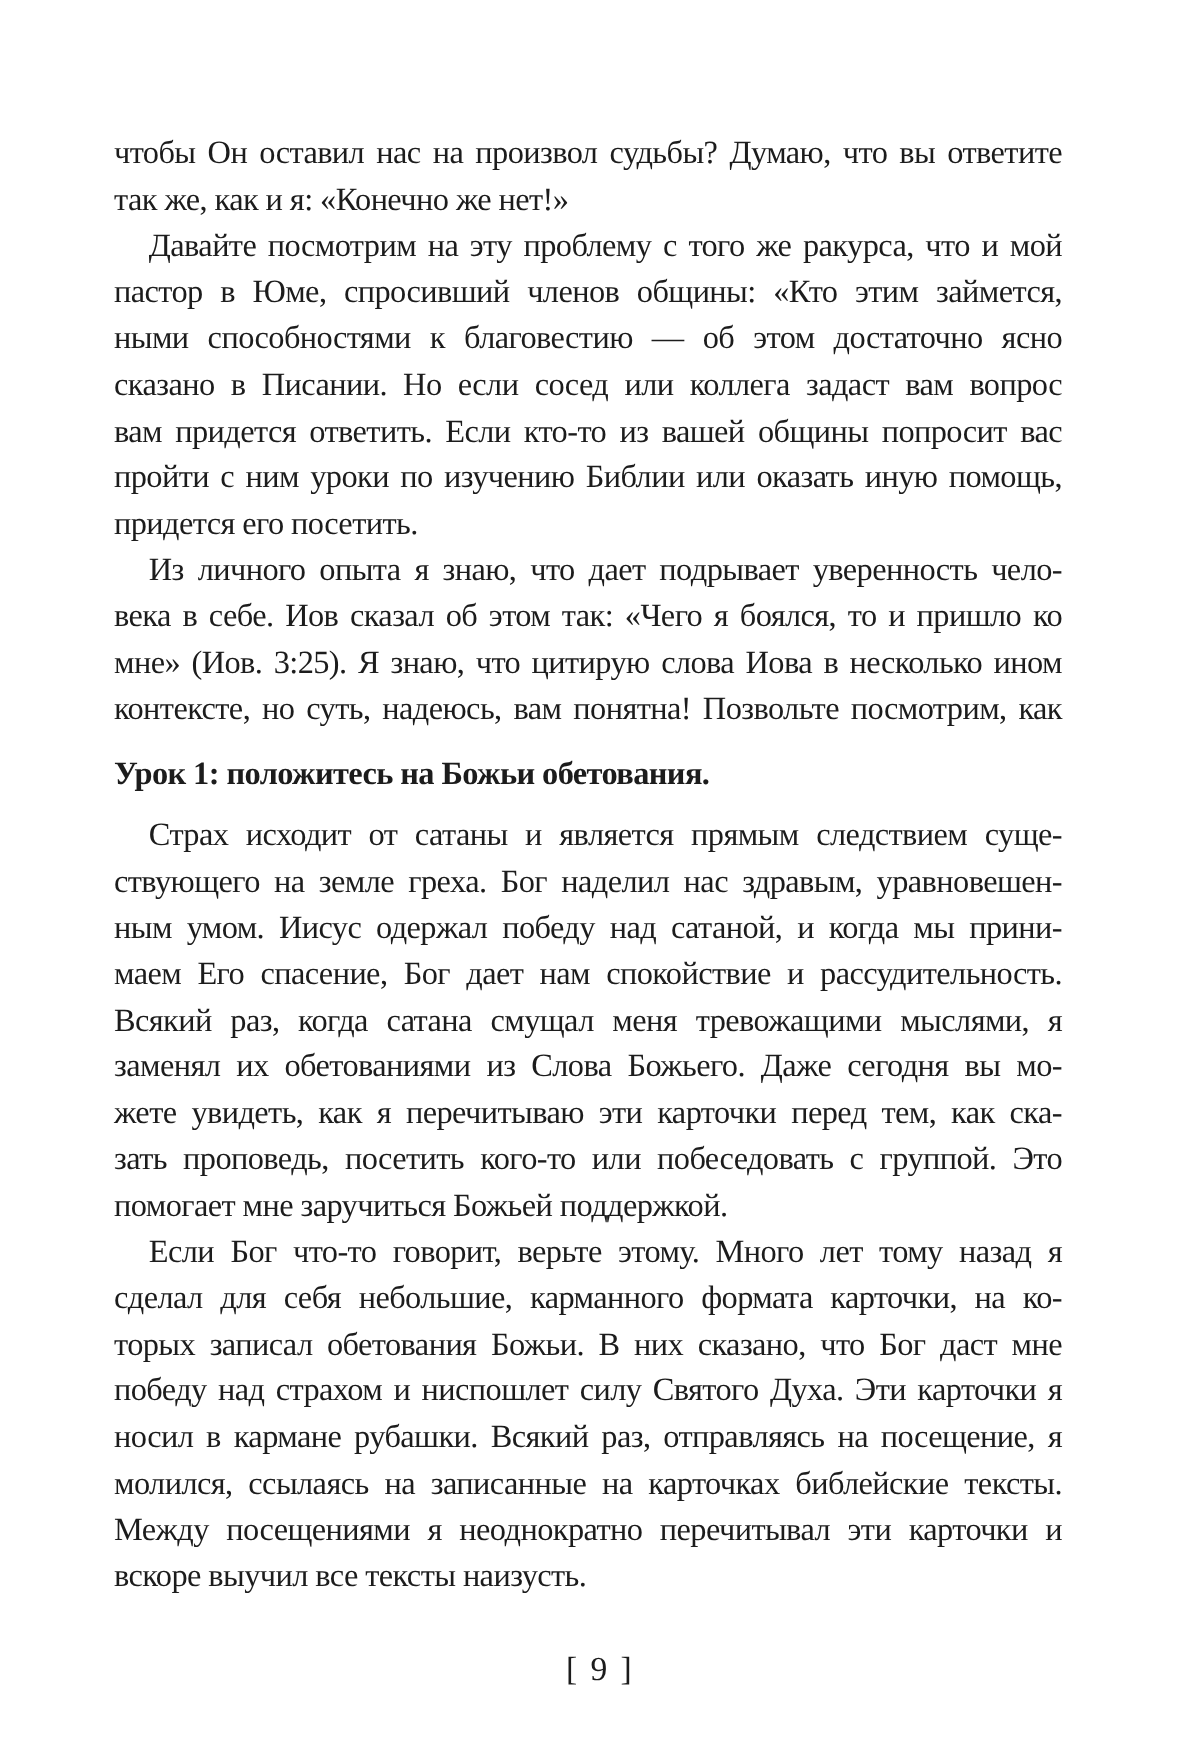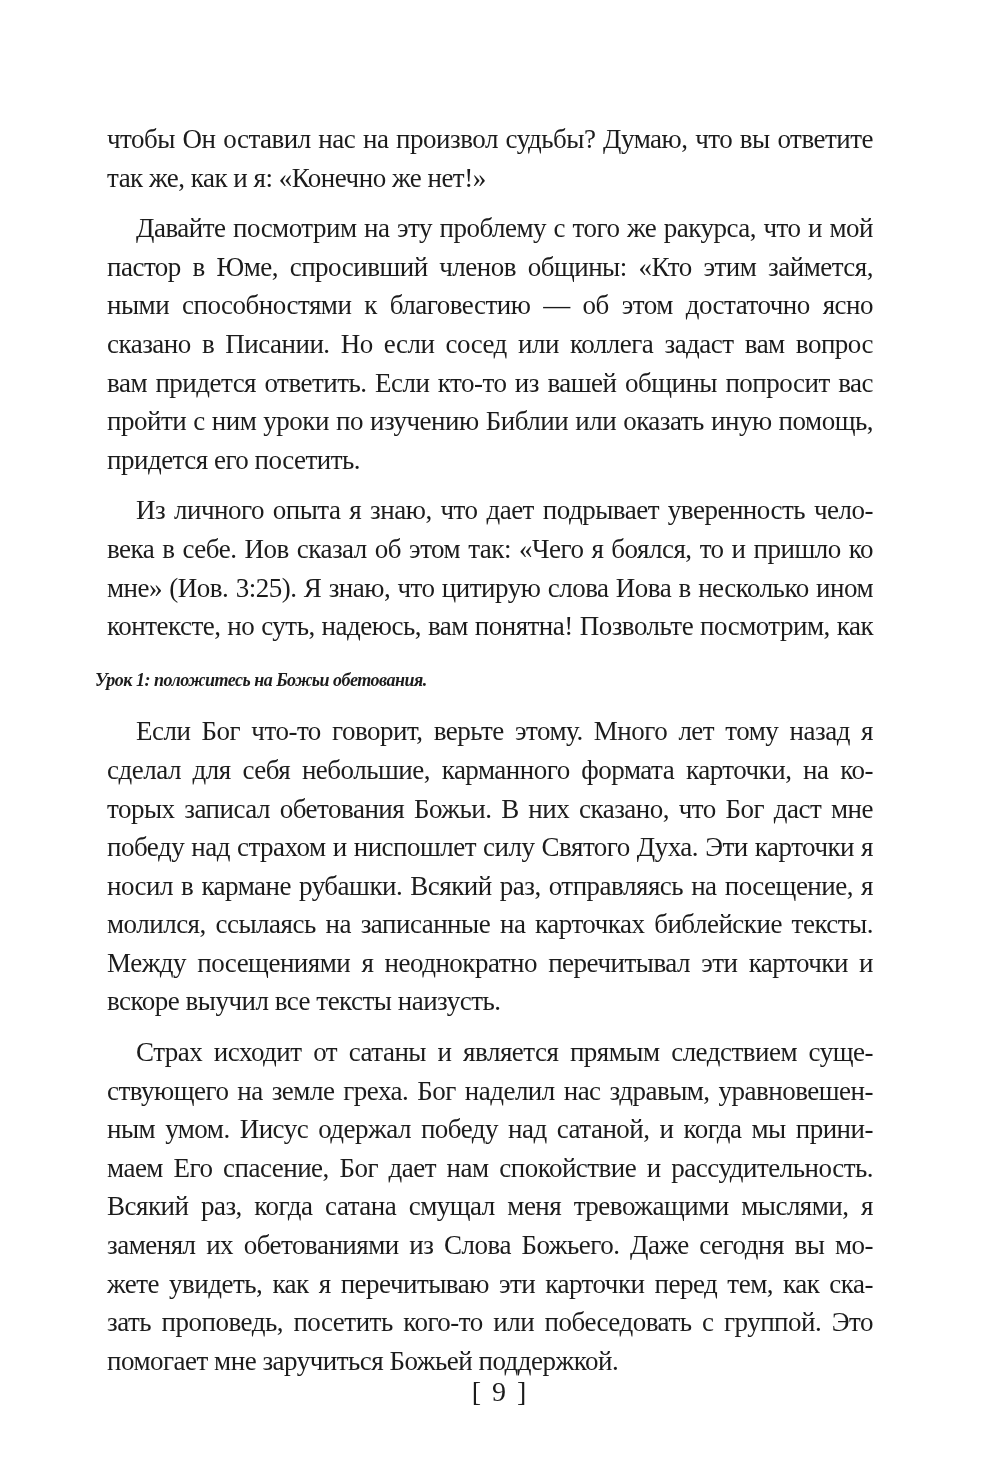--- a/index.html
+++ b/index.html
@@ -5,28 +5,28 @@
     html, body { margin: 0; padding: 0; background: #ffffff; }
     body { width: 1000px; height: 1457px; position: relative; overflow: hidden; }
     .page {
       position: absolute; left: 95px; top: 108px; width: 790px;
       font-family: "Liberation Serif", "DejaVu Serif", serif;
       color: #1c1c1c;
       font-size: 27px;
       line-height: 38.6px;
       letter-spacing: -0.5px;
     }
-    .para { margin: 12px; text-align: justify; text-align-last: left; }
+    .para { margin: 0; text-align: justify; text-align-last: left; }
     .para .ln { display: block; text-align: justify; text-align-last: justify; white-space: nowrap; }
     .para .ln.last { text-align-last: left; }
     .para .ln.indent { padding-left: 29px; }
     .heading {
       margin: 15px 0 13px 0;
-      font-weight: bold; font-style: italic;
-      font-size: 18px; line-height: 38.6px;
+      font-weight: bold; 
+      font-size: 27px; line-height: 38.6px;
       color: #1c1c1c;
     }
     .folio {
       position: absolute; left: 0; width: 1000px; top: 1376px;
       text-align: center;
       font-family: "Liberation Serif", "DejaVu Serif", serif;
       font-size: 28px; color: #1c1c1c; letter-spacing: 2px;
     }
   </style>
 </head>
@@ -50,36 +50,36 @@
       <div class="para">
         <span class="ln indent">Из личного опыта я знаю, что дает подрывает уверенность чело-</span>
         <span class="ln">века в себе. Иов сказал об этом так: «Чего я боялся, то и пришло ко</span>
         <span class="ln">мне» (Иов. 3:25). Я знаю, что цитирую слова Иова в несколько ином</span>
         <span class="ln">контексте, но суть, надеюсь, вам понятна! Позвольте посмотрим, как</span>
       </div>
     </div>
   <div class="heading">Урок 1: положитесь на Божьи обетования.</div>
   <div id="after">
       <div class="para">
-        <span class="ln indent">Если Бог что-то говорит, верьте этому. Много лет тому назад я</span>
-        <span class="ln">сделал для себя небольшие, карманного формата карточки, на ко-</span>
-        <span class="ln">торых записал обетования Божьи. В них сказано, что Бог даст мне</span>
-        <span class="ln">победу над страхом и ниспошлет силу Святого Духа. Эти карточки я</span>
-        <span class="ln">носил в кармане рубашки. Всякий раз, отправляясь на посещение, я</span>
-        <span class="ln">молился, ссылаясь на записанные на карточках библейские тексты.</span>
-        <span class="ln">Между посещениями я неоднократно перечитывал эти карточки и</span>
-        <span class="ln last">вскоре выучил все тексты наизусть.</span>
-      </div>
-      <div class="para">
         <span class="ln indent">Страх исходит от сатаны и является прямым следствием суще-</span>
         <span class="ln">ствующего на земле греха. Бог наделил нас здравым, уравновешен-</span>
         <span class="ln">ным умом. Иисус одержал победу над сатаной, и когда мы прини-</span>
         <span class="ln">маем Его спасение, Бог дает нам спокойствие и рассудительность.</span>
         <span class="ln">Всякий раз, когда сатана смущал меня тревожащими мыслями, я</span>
         <span class="ln">заменял их обетованиями из Слова Божьего. Даже сегодня вы мо-</span>
         <span class="ln">жете увидеть, как я перечитываю эти карточки перед тем, как ска-</span>
         <span class="ln">зать проповедь, посетить кого-то или побеседовать с группой. Это</span>
         <span class="ln last">помогает мне заручиться Божьей поддержкой.</span>
       </div>
+      <div class="para">
+        <span class="ln indent">Если Бог что-то говорит, верьте этому. Много лет тому назад я</span>
+        <span class="ln">сделал для себя небольшие, карманного формата карточки, на ко-</span>
+        <span class="ln">торых записал обетования Божьи. В них сказано, что Бог даст мне</span>
+        <span class="ln">победу над страхом и ниспошлет силу Святого Духа. Эти карточки я</span>
+        <span class="ln">носил в кармане рубашки. Всякий раз, отправляясь на посещение, я</span>
+        <span class="ln">молился, ссылаясь на записанные на карточках библейские тексты.</span>
+        <span class="ln">Между посещениями я неоднократно перечитывал эти карточки и</span>
+        <span class="ln last">вскоре выучил все тексты наизусть.</span>
+      </div>
     </div>
 </div>
 
 <div class="folio">[ 9 ]</div>
 
 </body></html>

